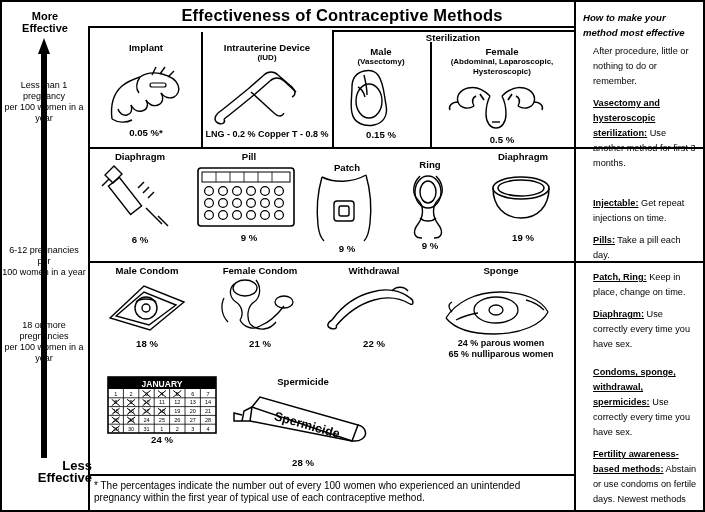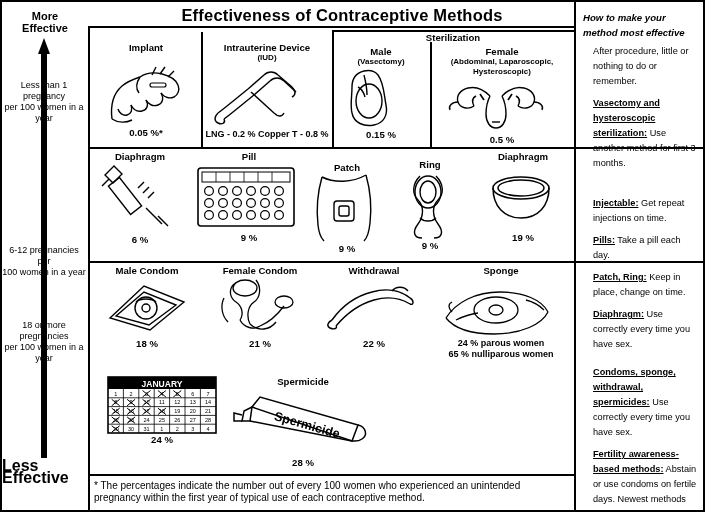--- a/index.html
+++ b/index.html
@@ -22,22 +22,22 @@
     text-align:center;font-size:16.5px;font-weight:bold;
     letter-spacing:.2px;
   }
   
   .eff-col{position:absolute;left:0;top:0;width:94px;height:508px;}
   .eff-more{
     position:absolute;left:12px;top:8px;width:62px;text-align:center;
     font-size:11px;font-weight:bold;line-height:12px;
   }
   .eff-less{
-    position:absolute;left:0;top:458px;width:62px;text-align:left;
-    font-size:16px;font-weight:bold;line-height:12px;
+    position:absolute;left:28px;top:458px;width:62px;text-align:right;
+    font-size:13px;font-weight:bold;line-height:12px;
   }
   .arrow{
     position:absolute;left:36px;top:36px;width:12px;height:420px;
   }
   .arrow .shaft{
     position:absolute;left:3px;top:14px;width:6px;height:406px;background:#000;
   }
   .arrow .head{
     position:absolute;left:0;top:0;width:0;height:0;
     border-left:6px solid transparent;border-right:6px solid transparent;

